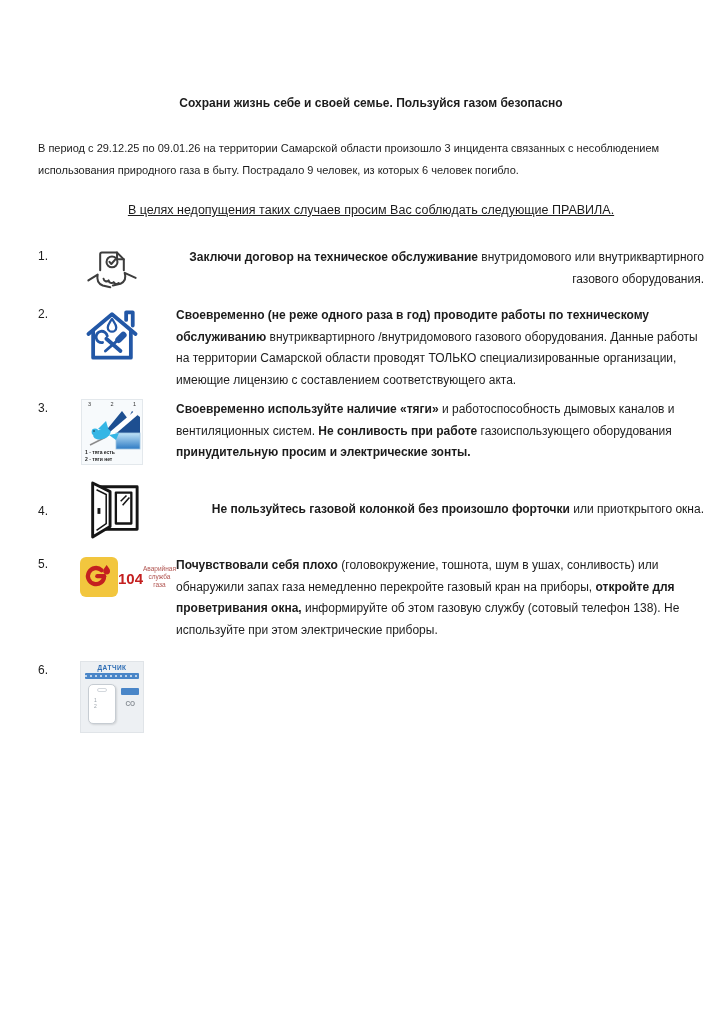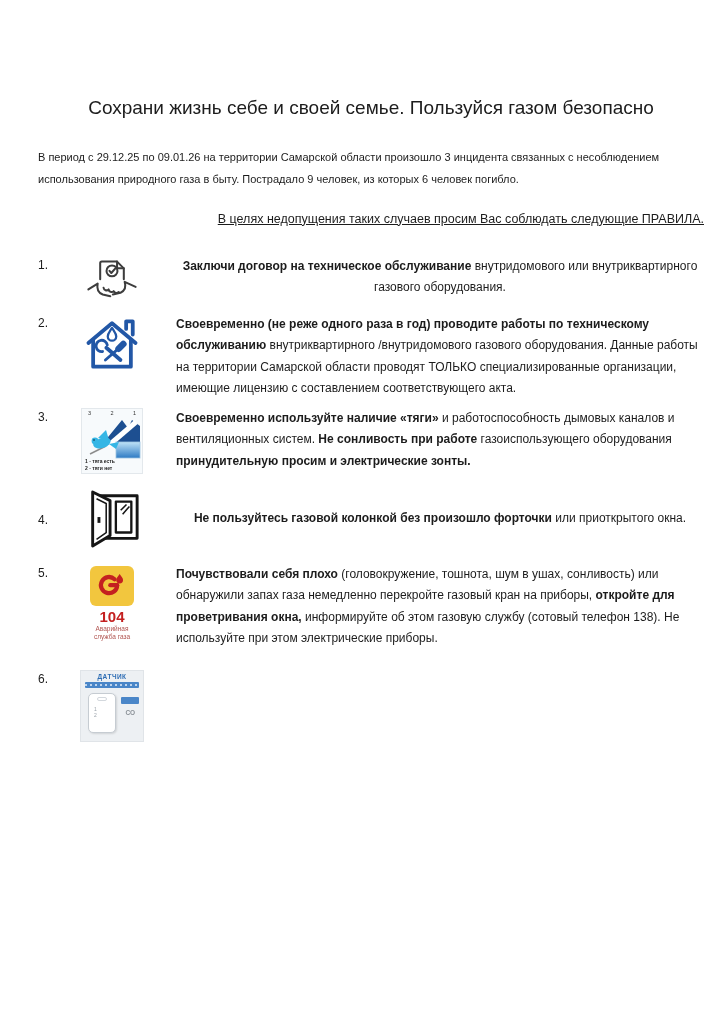--- a/index.html
+++ b/index.html
@@ -11,48 +11,48 @@
     --bird-cyan:#35b6e5;
     --arrow-blue:#1d4f91;
     --text-black:#1c1c1c;
   }
   *{box-sizing:border-box;margin:0;padding:0}
   html,body{background:#ffffff}
   body{width:724px;height:1024px;overflow:hidden;font-family:"Liberation Sans",sans-serif;color:var(--text-black)}
   .page{position:relative;width:724px;height:1024px;background:#fff}
   .content{padding:96px 20px 0 38px}
 
-  .doc-title{text-align:center;font-weight:normal;font-size:19px;line-height:1.25;margin:0 40px 26px 40px}
+  .doc-title{text-align:center;font-weight:bold;font-size:12px;line-height:1.25;margin:0 40px 26px 40px}
   .intro{font-size:11px;line-height:22px;max-width:648px;margin-bottom:18px}
-  .rules-heading{text-align:right;font-size:12.5px;text-decoration:underline;margin:22px 0 30px 0}
+  .rules-heading{text-align:center;font-size:12.5px;text-decoration:underline;margin:22px 0 30px 0}
 
   .rule-item{display:flex;align-items:flex-start}
   .rule-item.v-center{align-items:center}
   .mb-s{margin-bottom:8px}
   .mb-m{margin-bottom:16px}
   .mb-l{margin-bottom:20px}
   .rule-number{width:24px;flex-shrink:0;font-size:12px;padding-top:2px}
   .rule-icon{width:100px;flex-shrink:0;display:flex;flex-direction:column;align-items:center}
   .rule-text{flex:1;font-size:12px;line-height:21.5px;padding-left:14px}
   .rule-text b{font-weight:bold}
   .align-center{text-align:left}
-  .align-left{text-align:center}
+  .align-left{text-align:right}
 
   
   .svg-line{stroke:var(--icon-line);fill:none;stroke-width:2.4;stroke-linecap:round;stroke-linejoin:round}
 
   
   .draft-card{position:relative;width:62px;height:66px;background:#f7fafc;border:1px solid #e3e8ec;overflow:hidden}
   .draft-marks{position:absolute;top:1px;left:6px;right:6px;display:flex;justify-content:space-between;font-size:5.5px;color:#333}
   .draft-caption{position:absolute;left:3px;font-size:5px;font-weight:bold;color:#222;line-height:6px;white-space:nowrap}
   .draft-caption.c1{bottom:9px}
   .draft-caption.c2{bottom:2px}
 
   
-  .gas-logo{display:flex;flex-direction:column;align-items:center;width:64px;background:#fff;padding:2px 0}
+  .gas-logo{display:flex;align-items:center;width:64px;background:#fff;padding:2px 0}
   .gas-badge{width:44px;height:40px;background:var(--logo-yellow);border-radius:6px;display:flex;align-items:center;justify-content:center}
   .gas-number{font-size:15px;font-weight:bold;color:var(--logo-red);margin-top:2px}
   .gas-caption{font-size:6.5px;color:#b0534f;text-align:center;line-height:8px}
 
   
   .detector-card{position:relative;width:64px;height:72px;background:#edf0f3;border:1px solid #e0e4e8}
   .detector-title{position:absolute;top:2px;left:0;right:0;text-align:center;font-size:6.5px;font-weight:bold;color:#2e6db4;letter-spacing:.5px}
   .detector-banner{position:absolute;top:11px;left:4px;right:4px;height:6px;background:var(--detector-blue);border-radius:1px;
     background-image:repeating-linear-gradient(90deg,rgba(255,255,255,.65)0 2px,rgba(255,255,255,0)2px 5px);background-size:100% 2px;background-position:center;background-repeat:no-repeat}
   .detector-body{position:absolute;top:22px;left:7px;width:28px;height:40px;background:#fff;border:1px solid #c6ccd2;border-radius:5px;box-shadow:1px 1px 2px rgba(0,0,0,.12)}

